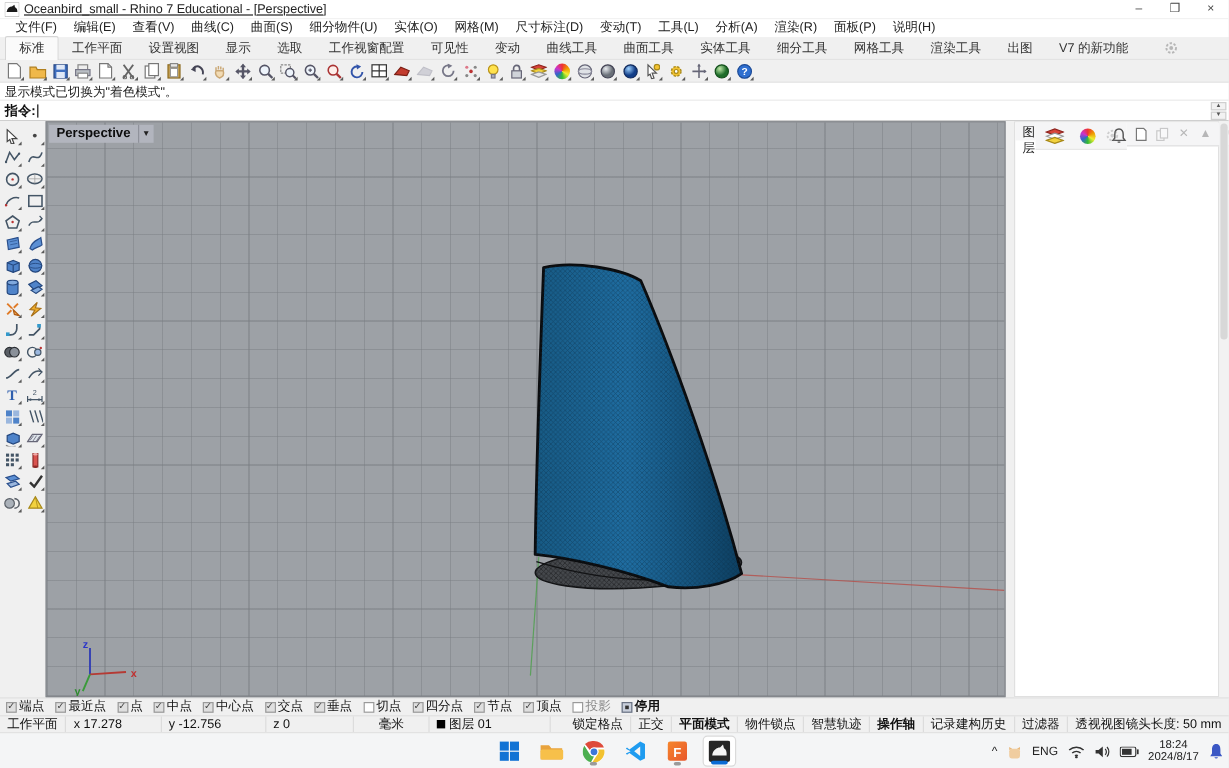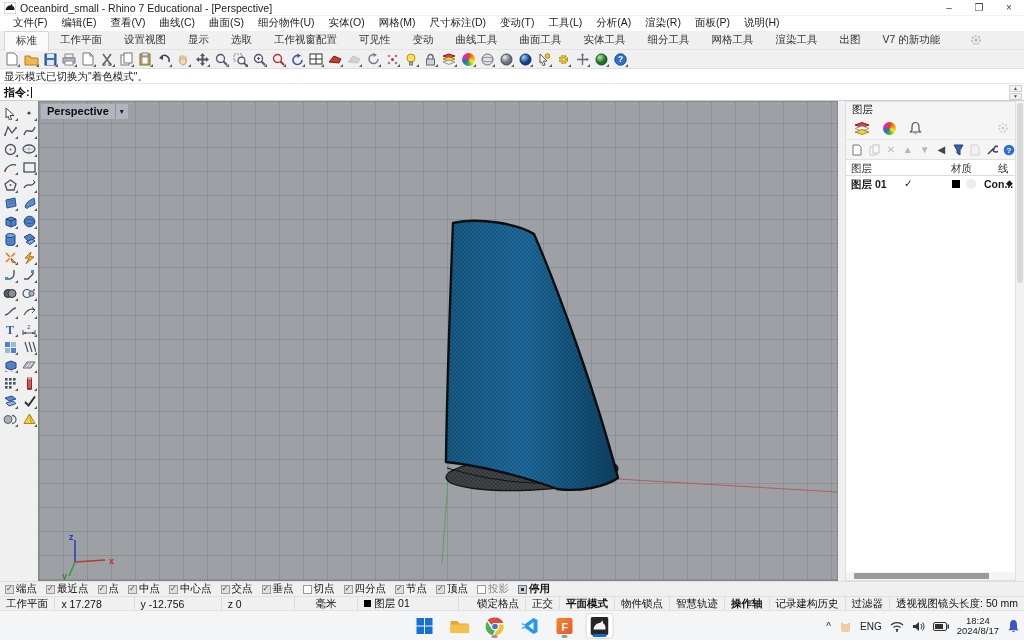--- a/index.html
+++ b/index.html
@@ -2,30 +2,30 @@
 <html><head>
 <meta charset="utf-8">
 <style>
   * { margin:0; padding:0; box-sizing:border-box; }
   html,body { width:1024px; height:640px; overflow:hidden; }
   body { font-family:"Liberation Sans","DejaVu Sans",sans-serif; font-size:11px; color:#1a1a1a; background:#f0f0f0; }
   .app { position:relative; width:1024px; height:640px; background:#f0f0f0; }
 
   
   .titlebar { height:16px; background:#ffffff; display:flex; align-items:center; padding-left:4px; border-bottom:1px solid #f2f2f2; }
-  .titlebar .title { font-size:10.5px; margin-left:4px; color:#222; }
+  .titlebar .title { font-size:10.5px; margin-left:4px; color:#222;text-decoration:underline; }
   .win-controls { margin-left:auto; display:flex; height:16px; }
   .win-btn { width:30px; height:16px; display:flex; align-items:center; justify-content:center; font-size:10px; color:#444; }
 
   
   .menubar { height:15px; background:#ffffff; display:flex; align-items:flex-start; padding-left:6px; gap:0; }
   .menu-item { padding:0 7px; font-size:10.5px; color:#222; white-space:nowrap; }
 
   
-  .tabbar { height:19px; background:#f0f0f0; display:flex; align-items:flex-start; padding-left:4px; border-bottom:1px solid #e3e3e3; position:relative; }
+  .tabbar { height:19px; background:#f0f0f0; display:flex; align-items:center; padding-left:4px; border-bottom:1px solid #e3e3e3; position:relative; }
   .rtab { padding:2px 11px 3px; font-size:10.5px; color:#333; white-space:nowrap; }
   .rtab.active { background:#fafafa; border:1px solid #d5d5d5; border-bottom:none; border-radius:2px 2px 0 0; }
   .tab-gear { position:absolute; right:42px; top:3px; opacity:.55; }
 
   
   .toolbar { height:19px; background:#f0f0f0; display:flex; align-items:center; padding-left:3px; gap:1px; border-bottom:1px solid #e0e0e0; }
   .tbi { position:relative; width:18px; height:17px; display:flex; align-items:center; justify-content:center; }
   .tbi::after { content:""; position:absolute; right:1px; bottom:1px; border-left:3px solid transparent; border-bottom:3px solid #5a5a5a; }
   .tbi svg { display:block; }
 
@@ -49,21 +49,21 @@
     background-image:
       repeating-linear-gradient(0deg, rgba(120,124,129,.45) 0 1px, transparent 1px 24px),
       repeating-linear-gradient(90deg, rgba(120,124,129,.45) 0 1px, transparent 1px 24px);
     border:1px solid #84878c; }
   .vp-svg { position:absolute; left:0; top:0; }
   .vp-label { position:absolute; left:2px; top:2px; display:flex; align-items:stretch; z-index:3; }
   .vp-label .txt { background:#b2b5be; color:#0d0d0d; font-weight:bold; font-size:11px; padding:0 6px; line-height:15px; }
   .vp-caret { width:13px; background:#b2b5be; border-left:1px solid #8f929b; font-size:7px; line-height:15px; text-align:center; color:#222; }
 
   
-  .rpanel { position:absolute; left:845px; top:0; width:171px; height:480px; background:#ffffff; border:1px solid #e0e0e0; display:flex; flex-direction:column; }
+  .rpanel { position:absolute; left:845px; top:0; width:171px; height:480px; background:#ffffff; border:1px solid #e0e0e0; display:flex; flex-direction:row; }
   .rp-title { height:15px; background:#f5f5f6; font-size:10.5px; padding:1px 0 0 6px; color:#222; }
   .rp-tabs { height:23px; background:#f5f5f6; display:flex; align-items:center; gap:13px; padding-left:8px; border-bottom:1px solid #e7e7e7; position:relative; }
   .rp-tabs .gear-faint { position:absolute; right:6px; opacity:.35; }
   .color-wheel-i { width:13px; height:13px; border-radius:50%; background:conic-gradient(#e33,#e90,#ee3,#3b3,#36c,#c3c,#e33); }
   .rp-toolbar { height:20px; background:#f5f5f6; display:flex; align-items:center; gap:4px; padding-left:5px; border-bottom:1px solid #e0e0e0; }
   .rp-ti { width:14px; height:14px; display:flex; align-items:center; justify-content:center; font-size:10px; color:#444; }
   .rp-ti.dis { opacity:.35; }
   .rp-header { height:16px; display:flex; border-bottom:1px solid #ddd; font-size:10.5px; color:#333; background:#fff; position:relative; }
   .rp-header .c1 { position:absolute; left:5px; top:2px; }
   .rp-header .c2 { position:absolute; left:105px; top:2px; }

